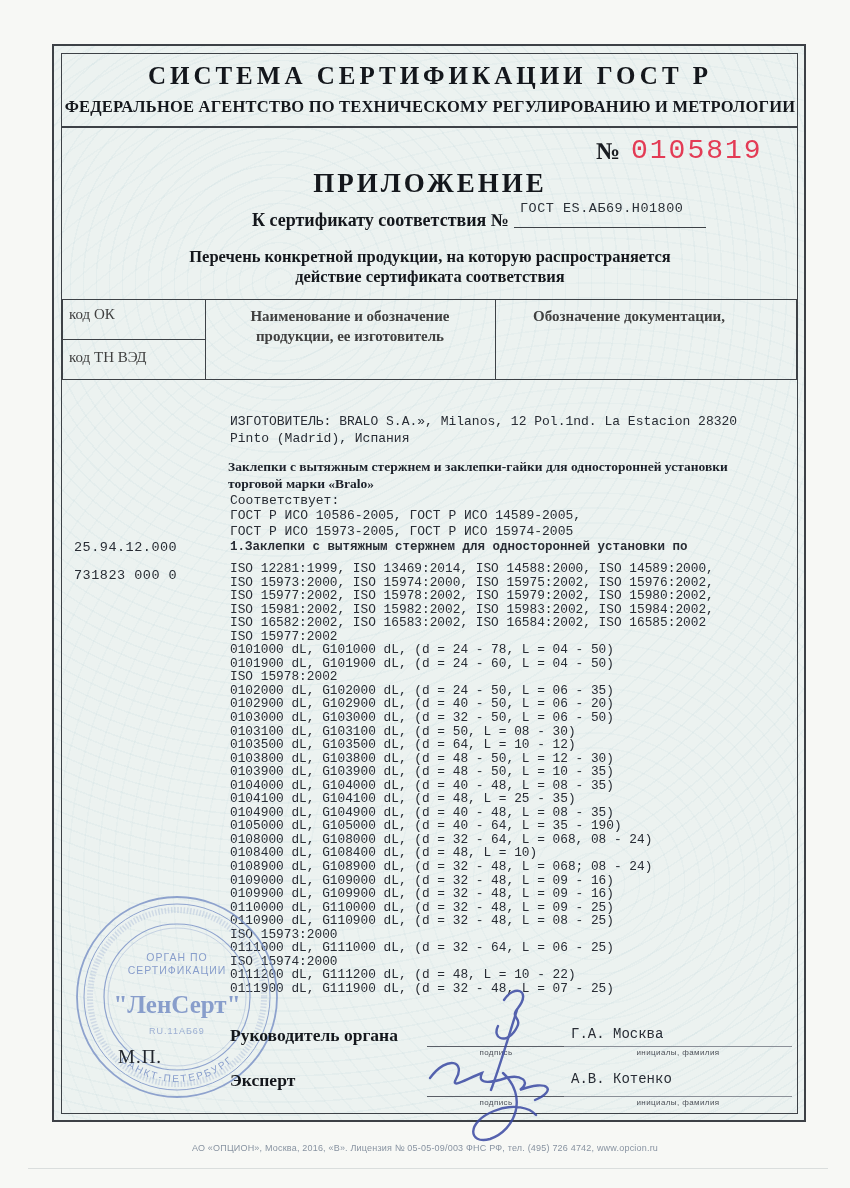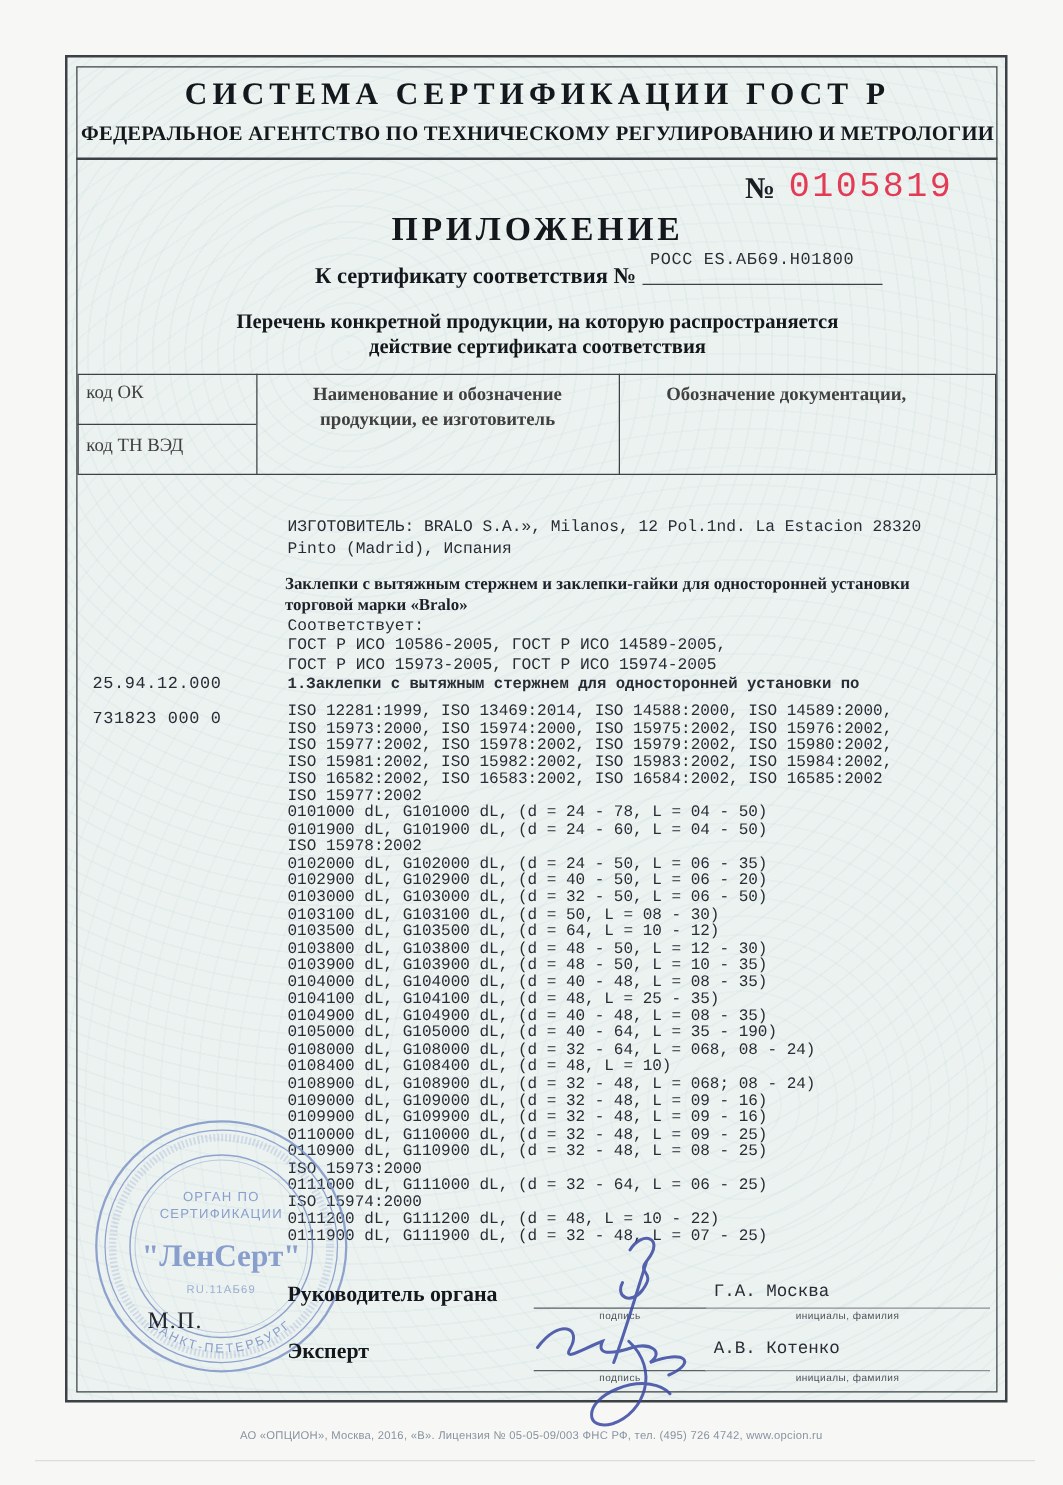--- a/index.html
+++ b/index.html
@@ -115,21 +115,21 @@
 
   <div class="abs t-sys">СИСТЕМА СЕРТИФИКАЦИИ ГОСТ Р</div>
   <div class="abs t-agency">ФЕДЕРАЛЬНОЕ АГЕНТСТВО ПО ТЕХНИЧЕСКОМУ РЕГУЛИРОВАНИЮ И МЕТРОЛОГИИ</div>
 
   <div class="abs no-label">№</div>
   <div class="abs no-value">0105819</div>
 
   <div class="abs t-title">ПРИЛОЖЕНИЕ</div>
 
   <div class="abs cert-label">К сертификату соответствия №</div>
-  <div class="abs cert-value">РОСС ES.АБ69.Н01800</div>
+  <div class="abs cert-value">ГОСТ ES.АБ69.Н01800</div>
   <div class="abs cert-underline"></div>
 
   <div class="abs sub1">Перечень конкретной продукции, на которую распространяется</div>
   <div class="abs sub2">действие сертификата соответствия</div>
 
   <div class="abs tbl"></div>
   <div class="abs tbl-v1"></div>
   <div class="abs tbl-v2"></div>
   <div class="abs tbl-split"></div>
   <div class="abs cell cell-ok">код ОК</div>

